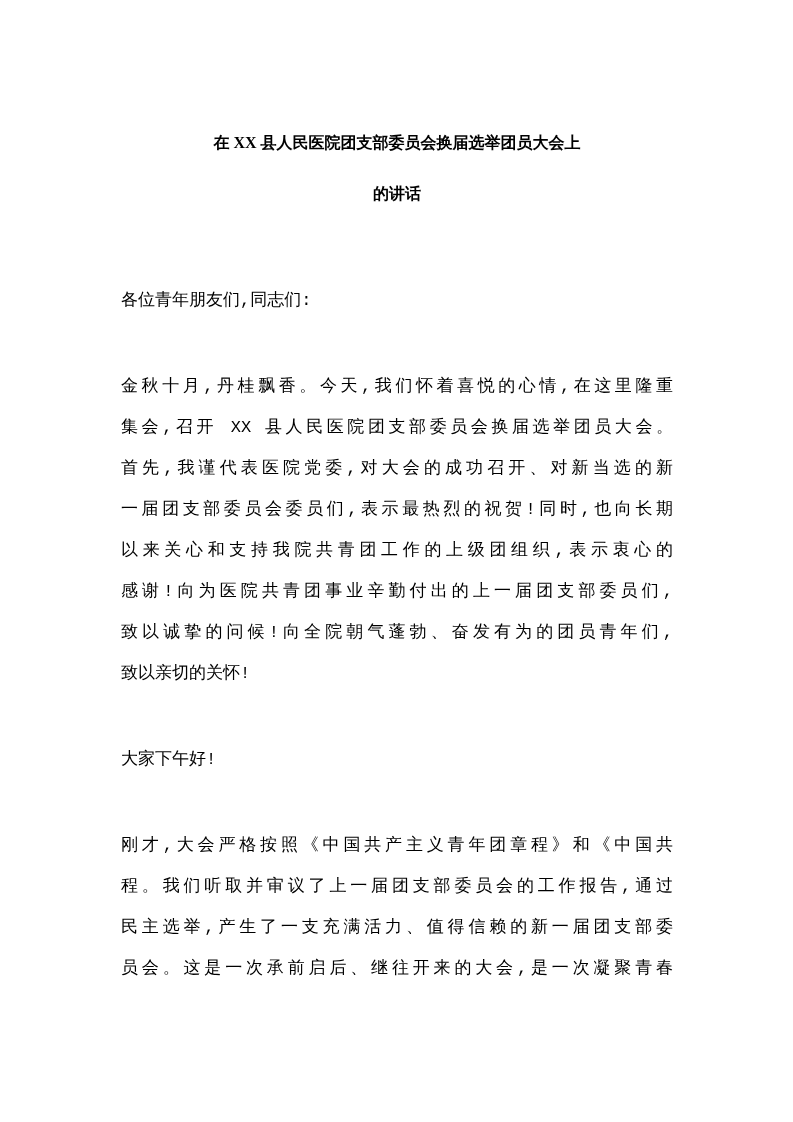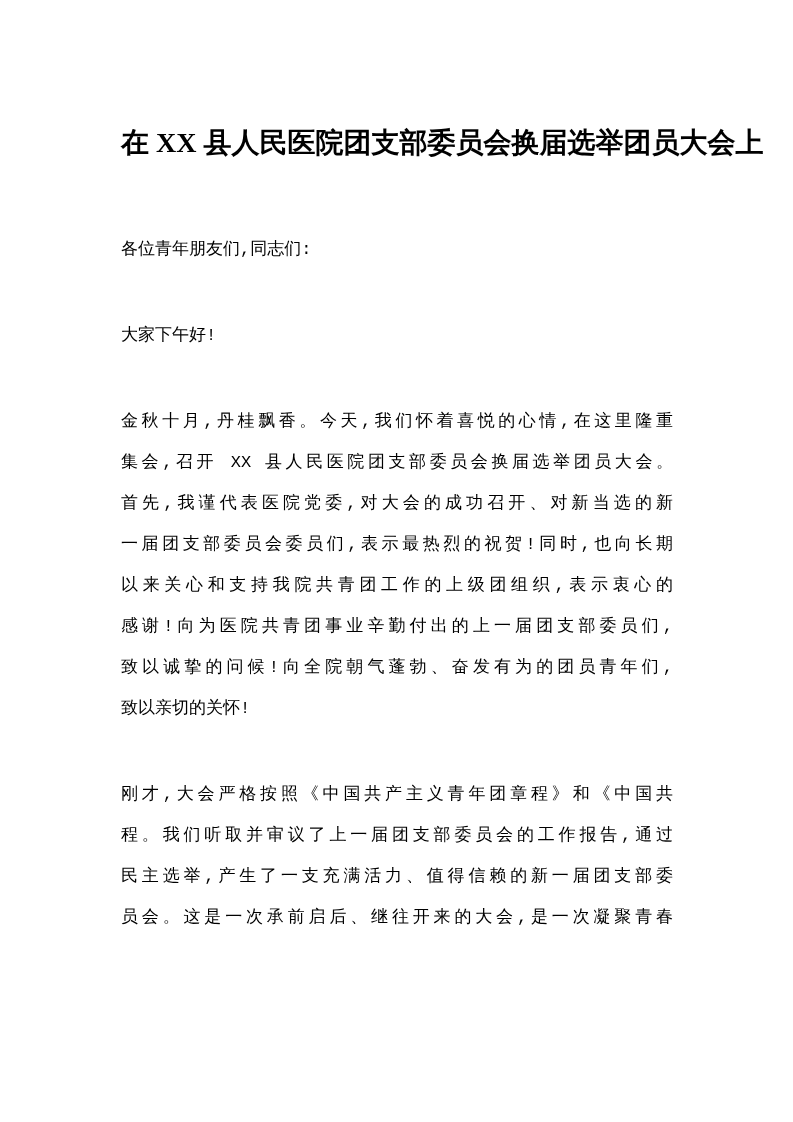--- a/index.html
+++ b/index.html
@@ -15,21 +15,21 @@
     color: #000000;
   }
   .page {
     box-sizing: border-box;
     width: 793px;
     height: 1122px;
     padding: 117px 120px 0 121px;
     background: #ffffff;
   }
   .doc-title {
-    font-size: 28px;
+    font-size: 16px;
     font-weight: bold;
     line-height: 51px;
     text-align: center;
     margin-bottom: 61px;
   }
   .title-line {
     white-space: nowrap;
   }
   .para {
     font-size: 17px;
@@ -49,38 +49,39 @@
   .text-line.last-line {
     text-align-last: left;
   }
 </style>
 </head>
 <body>
 
 <div class="page">
   <div class="doc-title" id="doc-title">
       <div class="title-line">在 XX 县人民医院团支部委员会换届选举团员大会上</div>
+      <div class="title-line">的讲话</div>
     </div>
   <div class="doc-body" id="doc-body">
       <div class="para">
         <div class="text-line last-line">各位青年朋友们,同志们:</div>
-      </div>
-      <div class="para">
-        <div class="text-line last-line">大家下午好!</div>
       </div>
       <div class="para">
         <div class="text-line">金秋十月,丹桂飘香。今天,我们怀着喜悦的心情,在这里隆重</div>
         <div class="text-line">集会,召开 XX 县人民医院团支部委员会换届选举团员大会。</div>
         <div class="text-line">首先,我谨代表医院党委,对大会的成功召开、对新当选的新</div>
         <div class="text-line">一届团支部委员会委员们,表示最热烈的祝贺!同时,也向长期</div>
         <div class="text-line">以来关心和支持我院共青团工作的上级团组织,表示衷心的</div>
         <div class="text-line">感谢!向为医院共青团事业辛勤付出的上一届团支部委员们,</div>
         <div class="text-line">致以诚挚的问候!向全院朝气蓬勃、奋发有为的团员青年们,</div>
         <div class="text-line last-line">致以亲切的关怀!</div>
       </div>
       <div class="para">
+        <div class="text-line last-line">大家下午好!</div>
+      </div>
+      <div class="para">
         <div class="text-line">刚才,大会严格按照《中国共产主义青年团章程》和《中国共</div>
         <div class="text-line">程。我们听取并审议了上一届团支部委员会的工作报告,通过</div>
         <div class="text-line">民主选举,产生了一支充满活力、值得信赖的新一届团支部委</div>
         <div class="text-line">员会。这是一次承前启后、继往开来的大会,是一次凝聚青春</div>
       </div>
     </div>
 </div>
 
 </body></html>

